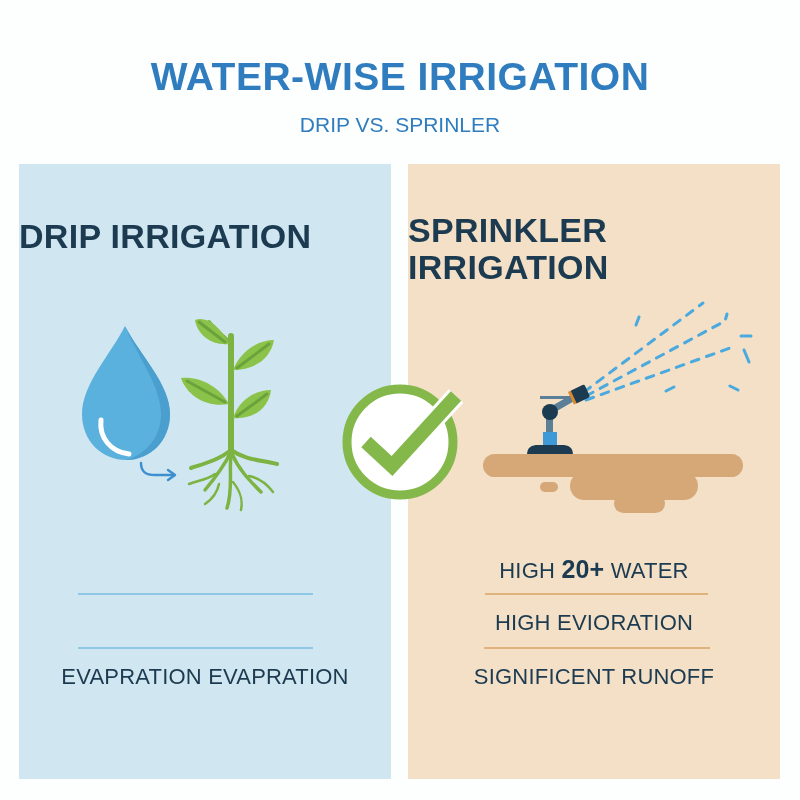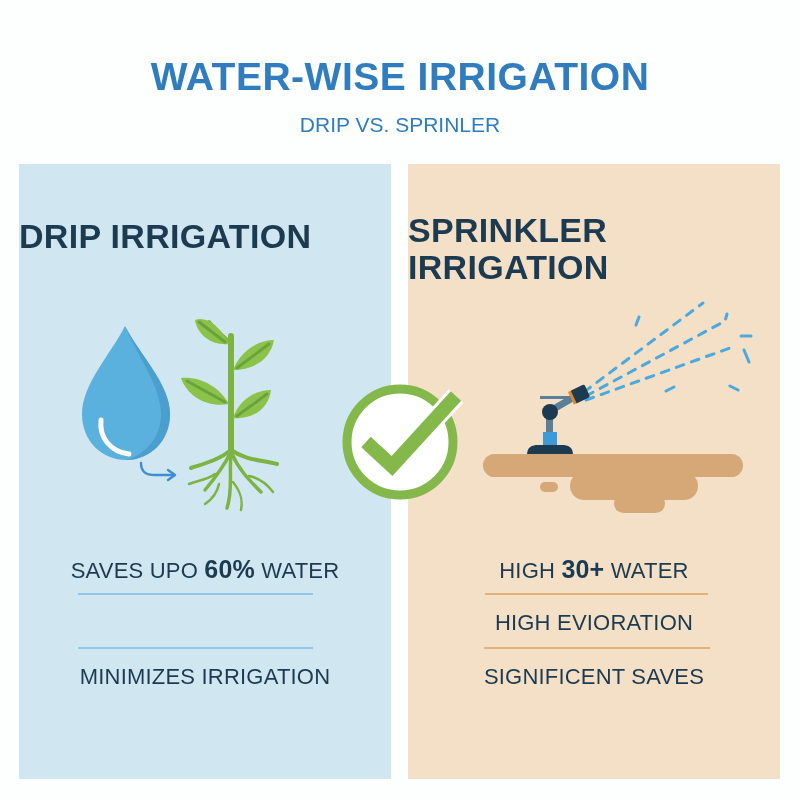--- a/index.html
+++ b/index.html
@@ -76,27 +76,24 @@
         <path d="M212 288 C 220 306, 230 316, 242 328" stroke-width="3.5"></path>
         <path d="M212 290 C 210 310, 214 326, 208 344" stroke-width="3.5"></path>
         <path d="M196 310 C 188 316, 180 316, 170 320" stroke-width="2.5"></path>
         <path d="M230 312 C 240 314, 248 320, 254 328" stroke-width="2.5"></path>
         <path d="M214 318 C 222 328, 224 336, 222 346" stroke-width="2.5"></path>
         <path d="M200 320 C 198 330, 192 336, 186 340" stroke-width="2.5"></path>
       </g>
     </g>
   </svg>
 
-  <div class="stat" style="top:392px;color:#1c3a50;">
-    <span>SAVES UPO </span><b>60%</b><span> WATER</span>
-  </div>
   <div class="divider" style="left:59px;width:235px;top:429px;background:#8ec8e6;"></div>
   <div class="divider" style="left:59px;width:235px;top:483px;background:#8ec8e6;"></div>
   <div class="stat" style="top:500px;color:#1c3a50;">
-    <span>MINIMIZES IRRIGATION</span>
+    <span>EVAPRATION EVAPRATION</span>
   </div>
 </div>
 
 <div class="panel panel-right" style="background:#f3e0c7;">
   <div class="panel-heading" style="top:85px;color:#1c3a50;">IRRIGATION</div>
   <div class="panel-heading" style="top:48px;color:#1c3a50;">SPRINKLER</div>
 
   <svg width="372" height="615">
 
     <g stroke="#4aa9de" stroke-width="3" stroke-linecap="round" fill="none" stroke-dasharray="8 8">
@@ -125,29 +122,29 @@
 
     <g fill="#d6a877">
       <rect x="75" y="290" width="260" height="23" rx="11.5"></rect>
       <rect x="132" y="318" width="18" height="10" rx="5"></rect>
       <rect x="162" y="308" width="128" height="28" rx="14"></rect>
       <rect x="206" y="330" width="51" height="19" rx="9.5"></rect>
     </g>
   </svg>
 
   <div class="stat" style="top:392px;color:#1c3a50;">
-    <span>HIGH </span><b>30+</b><span> WATER</span>
+    <span>HIGH </span><b>20+</b><span> WATER</span>
   </div>
   <div class="divider" style="left:77px;width:223px;top:429px;background:#e0b27c;"></div>
   <div class="stat" style="top:446px;color:#1c3a50;">
     <span>HIGH EVIORATION</span>
   </div>
   <div class="divider" style="left:76px;width:226px;top:483px;background:#e0b27c;"></div>
   <div class="stat" style="top:500px;color:#1c3a50;">
-    <span>SIGNIFICENT SAVES</span>
+    <span>SIGNIFICENT RUNOFF</span>
   </div>
 </div>
 
 <svg width="800" height="800" style="pointer-events:none;">
   <g>
     <circle cx="400" cy="442" r="53" fill="#ffffff"></circle>
     <circle cx="400" cy="442" r="53" fill="none" stroke="#84b84a" stroke-width="9"></circle>
     <path d="M366 442 L 392 466 L 456 396" stroke="#ffffff" stroke-width="20" fill="none" stroke-linejoin="miter"></path>
     <path d="M366 442 L 392 466 L 456 396" stroke="#84b84a" stroke-width="14" fill="none" stroke-linejoin="miter"></path>
   </g>

